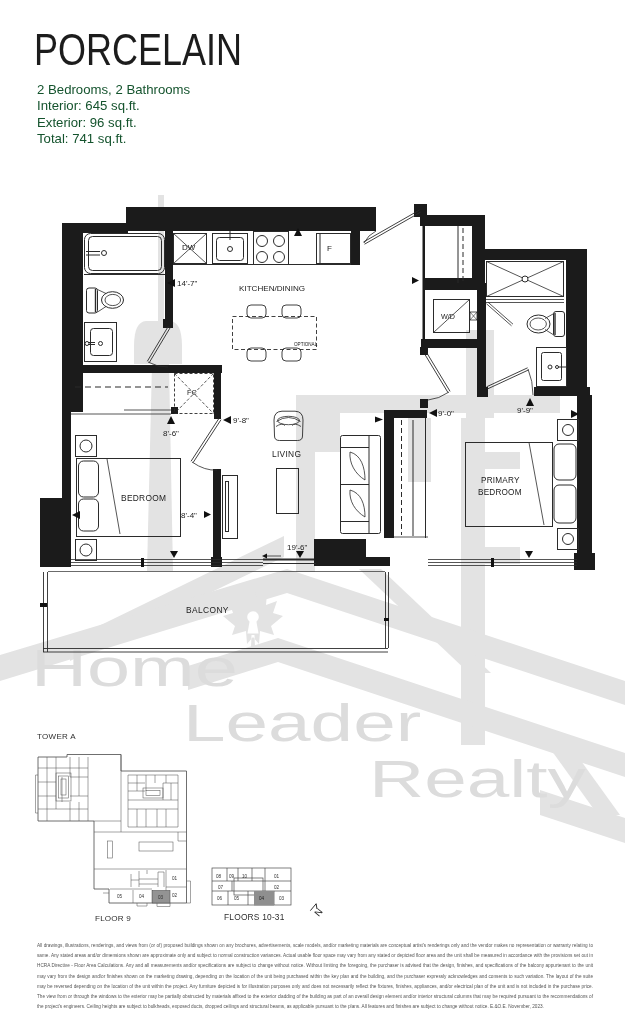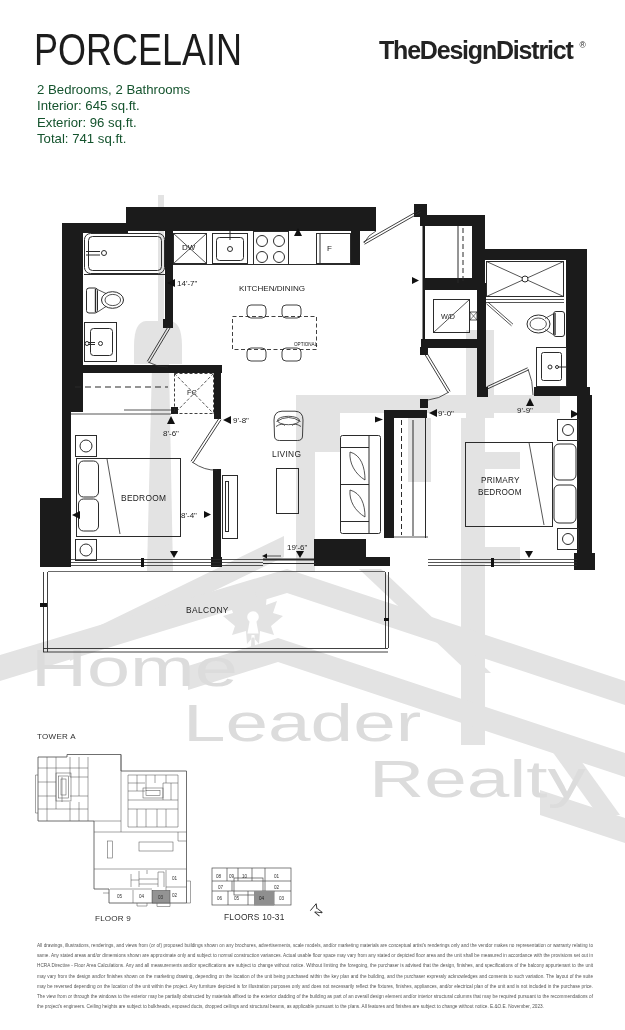--- a/index.html
+++ b/index.html
@@ -8,21 +8,20 @@
 .logo{position:absolute;left:379px;top:36px;font-size:25px;font-weight:700;color:#232323;letter-spacing:-1.2px;}
 .logo sup{font-size:8.5px;font-weight:400;position:relative;top:-2px;left:7px;}
 .specs{position:absolute;left:37px;top:81.5px;font-size:13.2px;line-height:16.5px;color:#14532d;}
 .finep{position:absolute;left:37px;top:941px;width:556px;font-size:4.7px;line-height:10.2px;color:#555;text-align:justify;}
 svg text{font-family:"Liberation Sans",sans-serif;}
 </style>
 </head>
 <body>
 <div class="page">
 <div class="title">PORCELAIN</div>
-<div class="logo">TheDesignDistrict<sup>®</sup></div>
 <div class="specs">2 Bedrooms, 2 Bathrooms<br>Interior: 645 sq.ft.<br>Exterior: 96 sq.ft.<br>Total: 741 sq.ft.</div>
 <svg id="plan" width="625" height="1030" viewBox="0 0 625 1030" style="position:absolute;left:0;top:0;">
 
 <g id="wm">
 <g fill="#e3e3e3">
 
 <rect x="158" y="195" width="6" height="130"></rect>
 <path d="M134 364 L134 346 Q134 322 146 321 L170 321 Q182 322 182 346 L182 364 Z"></path>
 <path d="M152 364 L169 364 L173 571 L147 571 Z"></path>
 

